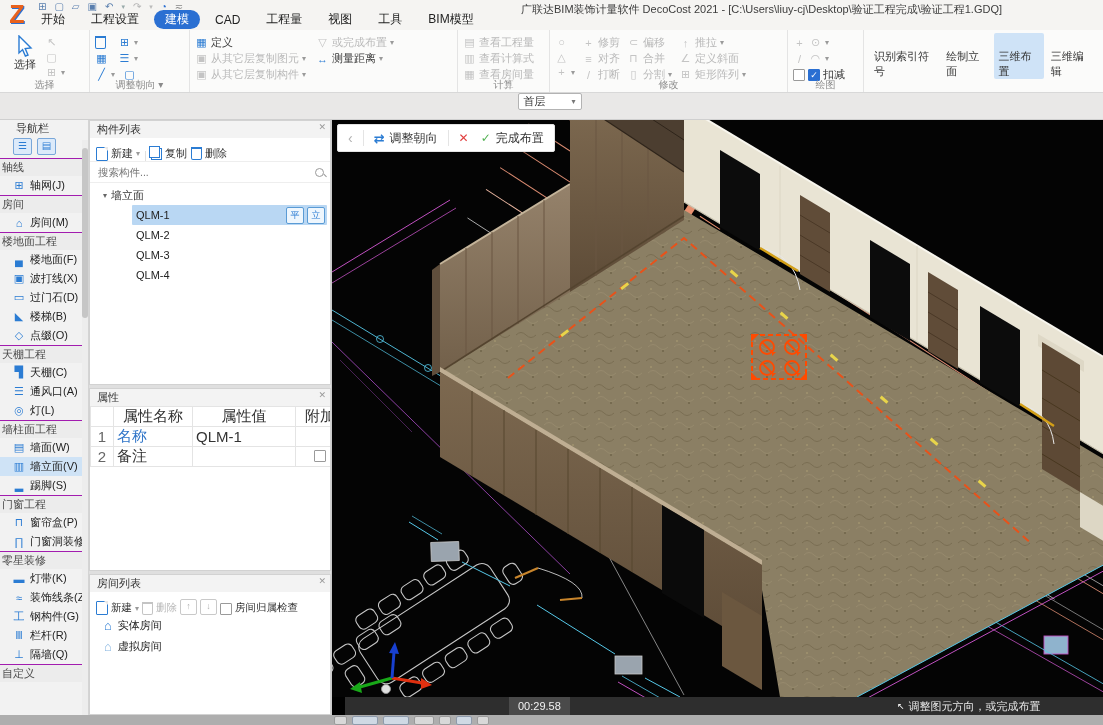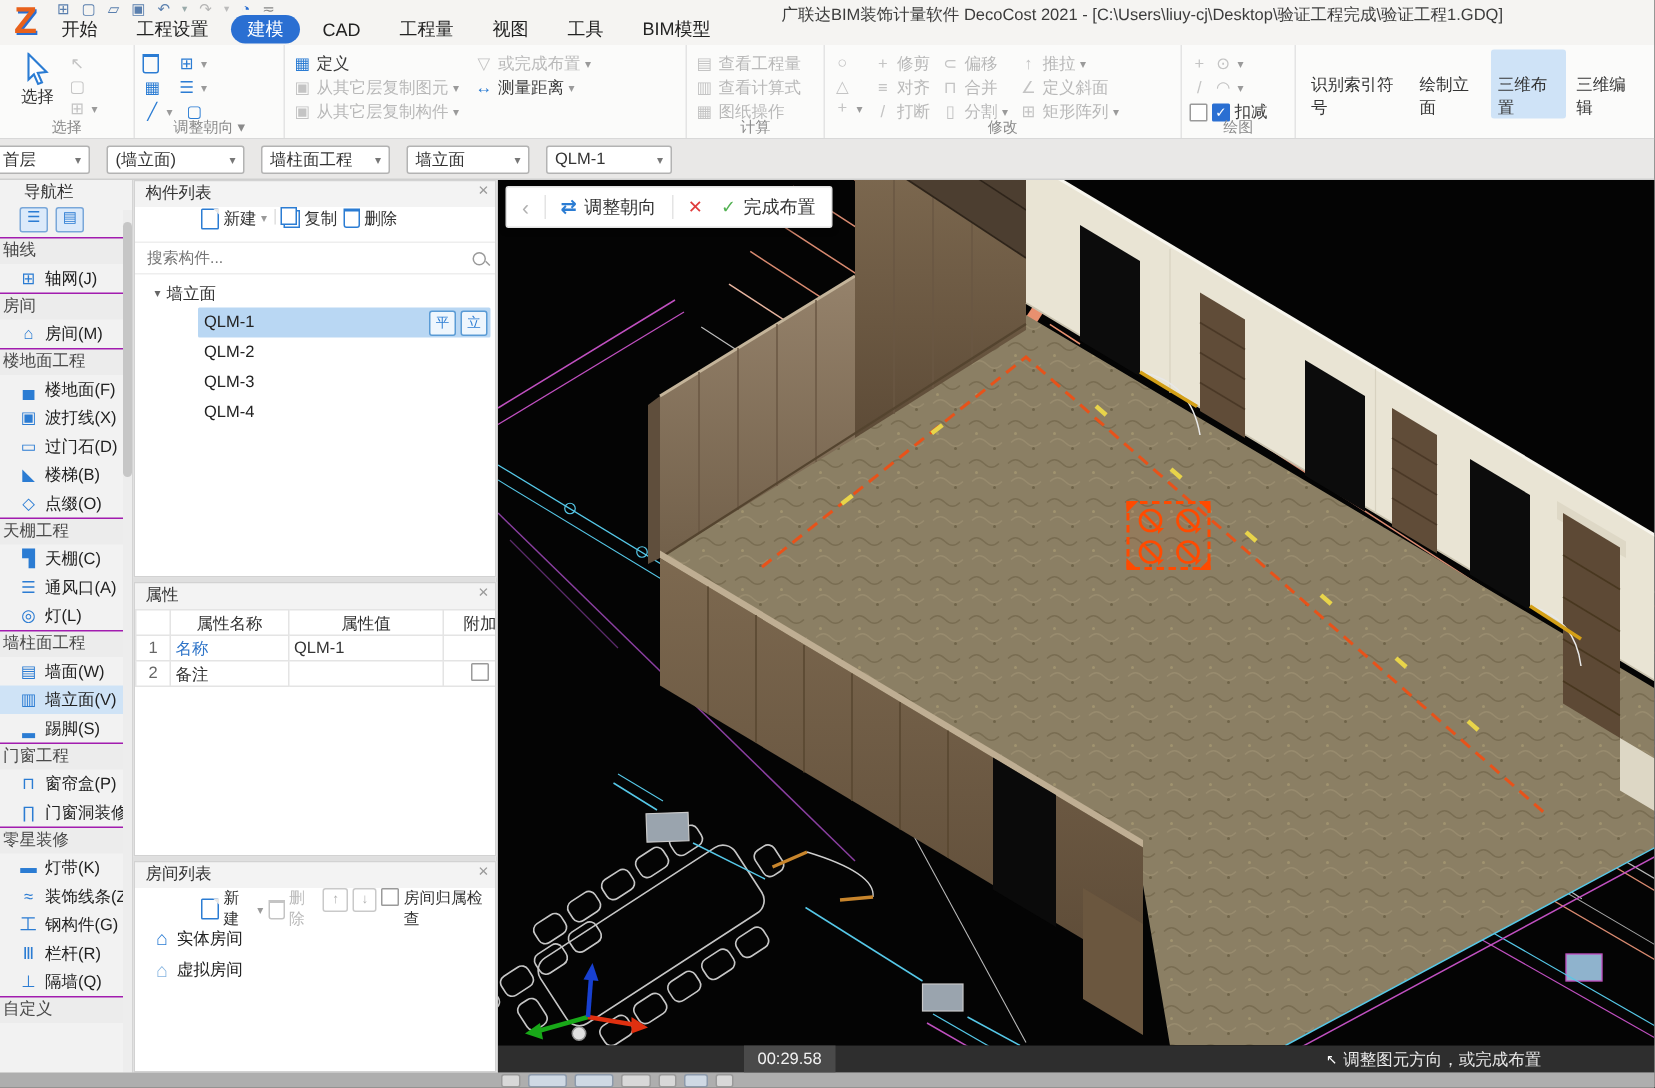--- a/index.html
+++ b/index.html
@@ -32,21 +32,21 @@
   .bigsel svg{display:block;}
   .minicol{display:flex;flex-direction:column;gap:1px;padding-top:2px;}
   .vbig{display:flex;flex-direction:column;align-items:center;justify-content:center;
         padding:1px 5px;border-radius:2px;font-size:11px;color:#333;gap:16px;}
   .vbig.active{background:#cfe3f7;}
   .cbx{display:inline-block;width:10px;height:10px;border:1px solid #9a9a9a;border-radius:1px;
        background:#fff;font-size:9px;line-height:10px;text-align:center;color:#fff;}
   .cbx.on{background:#2a6fd2;border-color:#2a6fd2;}
   
   .combobar{height:26px;background:#e9e8e7;border-bottom:1px solid #cfcfcf;display:flex;
-            align-items:center;gap:11px;}
+            align-items:center;gap:11px;flex-direction:column;}
   .combo{height:19px;background:#fff;border:1px solid #b3b3b3;border-radius:2px;display:flex;
          align-items:center;justify-content:space-between;font-size:11px;padding:0 5px;box-sizing:border-box;}
   .combo .car{font-size:8px;color:#777;}
   
   .main{display:flex;height:595px;}
   
   .sidebar{width:88px;flex:none;background:#f2f2f2;border-right:1px solid #d4d4d4;
            position:relative;overflow:hidden;font-size:11px;}
   .sb-title{height:17px;line-height:17px;padding-left:16px;color:#333;}
   .sb-tools{display:flex;gap:5px;padding:1px 0 3px 13px;align-items:center;}
@@ -60,22 +60,22 @@
   .sb-scroll{position:absolute;right:0;top:20px;bottom:0;width:6px;background:#ededed;}
   .sb-thumb{position:absolute;right:0;top:8px;width:6px;height:170px;background:#c6c6c6;border-radius:3px;}
   
   .panels{width:242px;flex:none;background:#dfdfdf;display:flex;flex-direction:column;gap:3px;
           border-right:1px solid #cccccc;}
   .panel{background:#fff;border:1px solid #d2d2d2;box-sizing:border-box;display:flex;
          flex-direction:column;position:relative;overflow:hidden;}
   .ptitle{height:17px;line-height:17px;padding-left:7px;background:#f3f3f3;font-size:11px;
           color:#333;flex:none;}
   .pclose{position:absolute;top:0px;right:4px;color:#9a9a9a;font-size:9px;line-height:12px;}
-  .ptools{height:23px;display:flex;align-items:flex-start;gap:4px;padding-left:6px;font-size:11px;
-          color:#333;flex:none;margin-left:38px;}
+  .ptools{height:23px;display:flex;align-items:flex-end;gap:4px;padding-left:6px;font-size:11px;
+          color:#333;flex:none;}
   .ptools .sep{color:#ddd;}
   .tbtn{display:flex;align-items:center;gap:3px;}
   .tbtn.dis{color:#b9b9b9;}
   .sqbtn{width:15px;height:14px;border:1px solid #c9c9c9;border-radius:2px;color:#b0b0b0;
          font-size:9px;line-height:13px;text-align:center;}
   .search{height:20px;border-top:1px solid #eee;border-bottom:1px solid #eee;display:flex;
           align-items:center;padding:0 6px;flex:none;}
   .search input{flex:1;border:none;outline:none;font-size:10.5px;color:#333;background:transparent;
           font-family:inherit;}
   .ic-mag{width:7px;height:7px;border:1.4px solid #9a9a9a;border-radius:50%;position:relative;flex:none;}
@@ -83,21 +83,21 @@
           right:-4px;bottom:-1px;transform:rotate(45deg);}
   .tree{padding-top:3px;font-size:11px;}
   .tnode{height:19px;display:flex;align-items:center;gap:4px;padding-left:13px;color:#333;}
   .texp{color:#666;font-size:8px;}
   .titem{height:20px;display:flex;align-items:center;padding-left:46px;color:#222;position:relative;}
   .titem.sel{background:#b9d7f3;margin:0 3px 0 42px;padding-left:4px;border-radius:1px;}
   .viewbtns{position:absolute;right:2px;top:2px;display:flex;gap:3px;}
   .vwb{width:16px;height:15px;border:1px solid #5a9bd5;background:#eef6fd;color:#2b7cd3;
        font-size:9px;line-height:14px;text-align:center;border-radius:2px;}
   
-  .ptable{width:100%;border-collapse:collapse;font-size:11px;table-layout:fixed;}
+  .ptable{width:100%;border-collapse:collapse;font-size:15px;table-layout:fixed;}
   .ptable th,.ptable td{border:1px solid #e4e4e4;height:16px;padding:0 3px;font-weight:normal;
        overflow:hidden;white-space:nowrap;}
   .ptable th{text-align:center;color:#333;}
   .c-no{width:16px;text-align:center;color:#666;}
   .c-name{width:72px;}
   .c-val{width:96px;}
   .c-add{width:42px;text-align:center;}
   .bluetxt{color:#2e74c8;}
   
   .ritem{height:21px;display:flex;align-items:center;gap:6px;padding-left:14px;font-size:11px;color:#222;}
@@ -118,21 +118,21 @@
   .viewport{flex:1;position:relative;background:#000;overflow:hidden;}
   .vp-toolbar{position:absolute;left:5px;top:4px;height:26px;background:#fff;border:1px solid #e2e2e2;
       border-radius:2px;box-shadow:0 1px 4px rgba(0,0,0,.45);display:flex;align-items:center;
       font-size:12px;color:#333;z-index:5;}
   .vp-seg{display:flex;align-items:center;gap:5px;padding:0 10px;height:100%;}
   .vp-div{width:1px;height:16px;background:#e4e4e4;}
   .back-ch{color:#b0b0b0;font-size:14px;}
   .swap-ic{color:#2b7cd3;font-size:13px;font-weight:bold;}
   .red-x{color:#e03c3c;font-weight:bold;font-size:12px;}
   .grn-ck{color:#52b152;font-weight:bold;font-size:12px;}
-  .statusbar{position:absolute;left:0;right:0;bottom:0;height:18px;background:#2e2e2e;z-index:6;}
+  .statusbar{position:absolute;left:13px;right:0;bottom:0;height:18px;background:#2e2e2e;z-index:6;}
   .timer{position:absolute;left:164px;top:0;height:18px;padding:0 9px;background:#4a4a4a;
          color:#f2f2f2;font-size:11px;display:flex;align-items:center;}
   .hint{position:absolute;left:552px;top:0;height:18px;display:flex;align-items:center;gap:4px;
         color:#e8e8e8;font-size:11px;}
   .hint .cur{font-size:9px;color:#fff;}
   
   .bottomstrip{position:relative;height:12px;background:#aeaeae;}
   .ghostbtn{position:absolute;top:1px;height:9px;border-radius:2px;border:1px solid #8d9aab;
             background:#cfd9e4;box-sizing:border-box;}
   .ghostbtn.plain{border-color:#9a9a9a;background:#d8d8d8;}
@@ -253,21 +253,21 @@
         <div class="rrow dis">
           <span class="gi dis">▤</span>
           <span>查看工程量</span>
         </div>
         <div class="rrow dis">
           <span class="gi dis">▥</span>
           <span>查看计算式</span>
         </div>
         <div class="rrow dis">
           <span class="gi dis">▦</span>
-          <span>图纸操作</span>
+          <span>查看房间量</span>
         </div>
       </div>
       <div class="rglabel">计算</div>
     </div>
 
     <div class="rgroup" style="width:238px;display:flex;gap:7px;">
       <div class="minicol">
         <div class="rrow dis">
             <span class="gi dis">○</span>
           </div>

